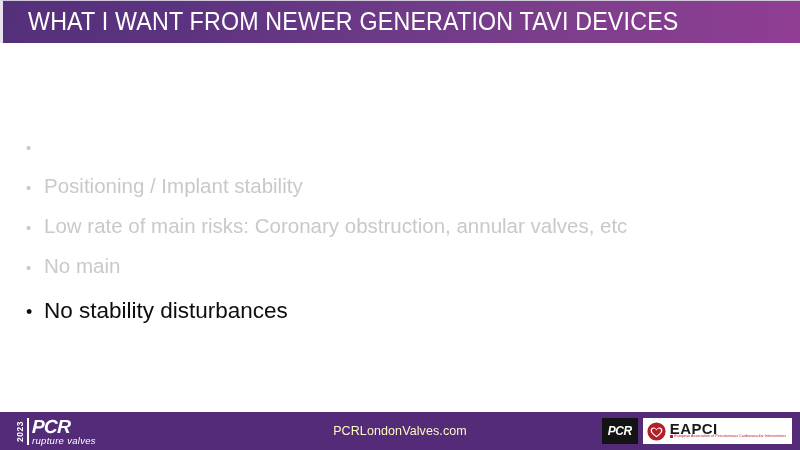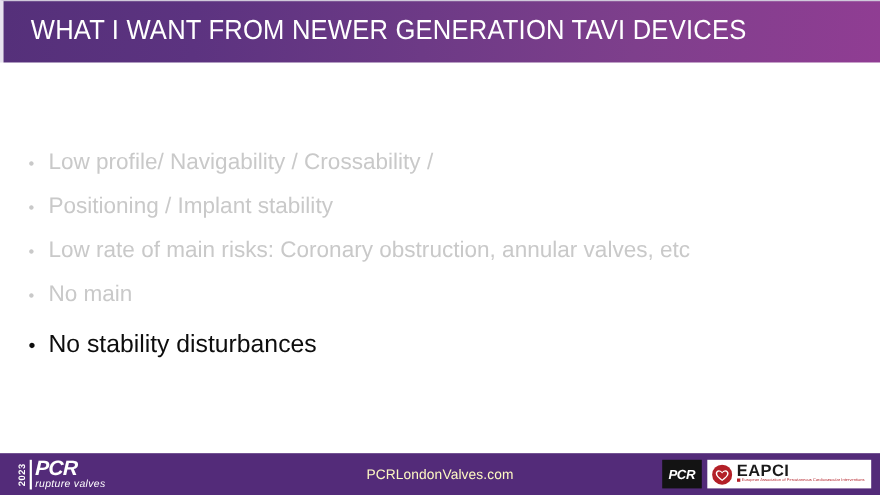--- a/index.html
+++ b/index.html
@@ -21,21 +21,21 @@
     height: 450px;
     background: #ffffff;
   }
 
   
   .header {
     position: absolute;
     left: 0;
     top: 0;
     width: 800px;
-    height: 57px;
+    height: 43px;
     background: linear-gradient(95deg, #55307a 0%, #5c3380 22%, #6d3a86 48%, #7e3f8c 72%, #903d93 100%);
     box-sizing: border-box;
     border-left: 3px solid #e8e3ef;
     border-top: 1px solid #cfc8da;
   }
   .header-title {
     position: absolute;
     left: 25px;
     top: 50%;
     transform: translateY(-50%);
@@ -240,21 +240,20 @@
 
   <div class="header">
     <div class="header-title">WHAT I WANT FROM NEWER GENERATION TAVI DEVICES</div>
   </div>
 
   <div class="content">
     <ul class="bullet-list">
 
       <li class="bullet-row">
         <span class="bullet-dot">•</span>
-        <span class="bullet-text">Low profile/ Navigability / Crossability /</span>
       </li>
 
       <li class="bullet-row">
         <span class="bullet-dot">•</span>
         <span class="bullet-text">Positioning / Implant stability</span>
       </li>
 
       <li class="bullet-row">
         <span class="bullet-dot">•</span>
         <span class="bullet-text">Low rate of main risks: Coronary obstruction, annular valves, etc</span>

